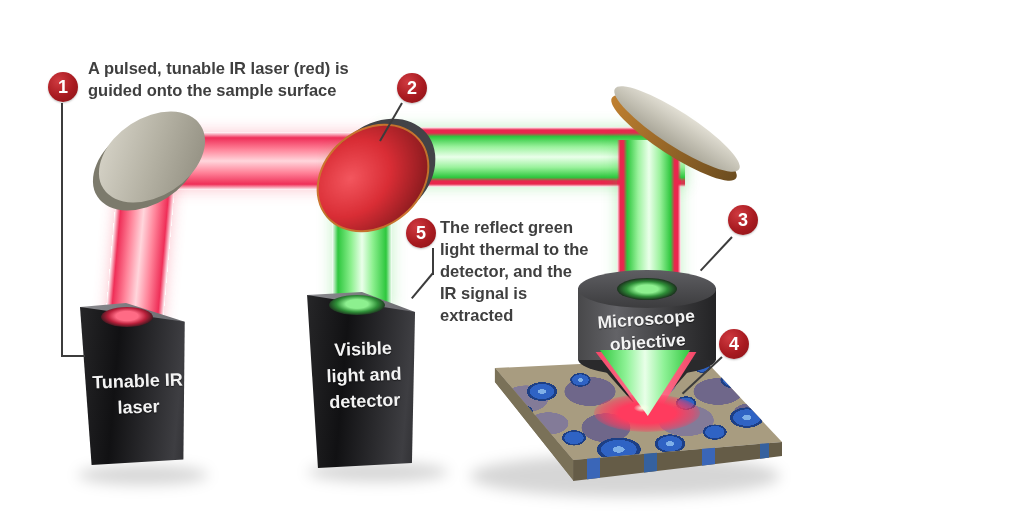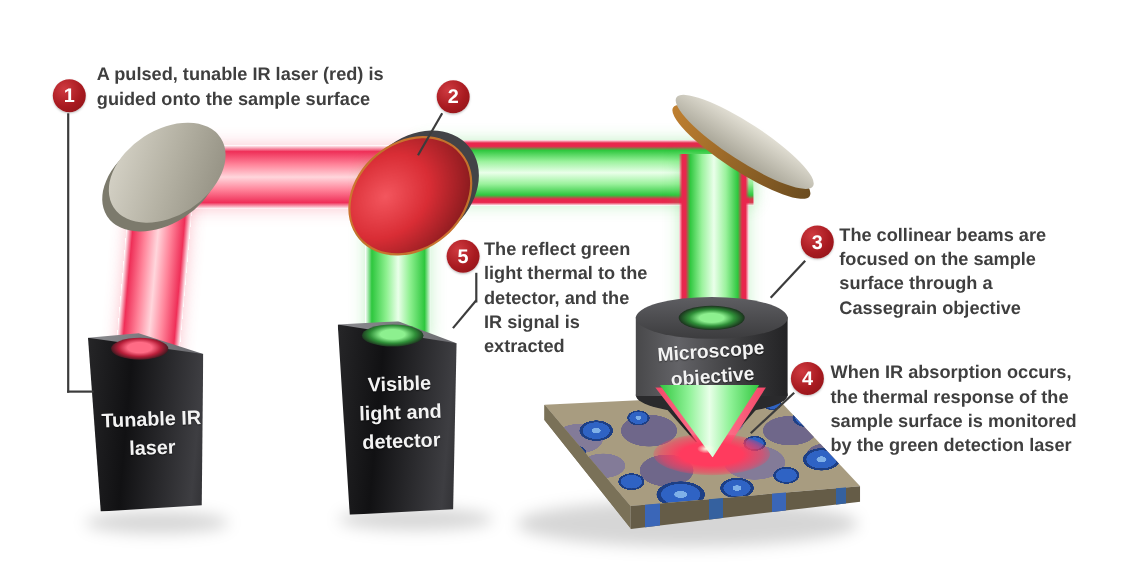--- a/index.html
+++ b/index.html
@@ -136,17 +136,15 @@
   <div class="conn" style="left:432px;top:248px;width:2px;height:27px;"></div>
   <div class="conn" style="left:432px;top:273px;width:2px;height:33px;transform:rotate(40deg);"></div>
 
   <div class="badge" style="left:48px;top:72px;">1</div>
   <div class="badge" style="left:397px;top:73px;">2</div>
   <div class="badge" style="left:728px;top:205px;">3</div>
   <div class="badge" style="left:719px;top:329px;">4</div>
   <div class="badge" style="left:406px;top:218px;">5</div>
 
   <div class="ann" style="left:88px;top:57px;width:295px;">A pulsed, tunable IR laser (red) is guided onto the sample surface</div>
-  <div class="ann" style="left:763px;top:203px;width:200px;">The collinear beams are focused on the sample surface through a Cassegrain objective</div>
-  <div class="ann" style="left:755px;top:328px;width:235px;">When IR absorption occurs, the thermal response of the sample surface is monitored by the green detection laser</div>
   <div class="ann" style="left:440px;top:216px;width:150px;">The reflect green light thermal to the detector, and the IR signal is extracted</div>
 
 </div>
 
 </body></html>

